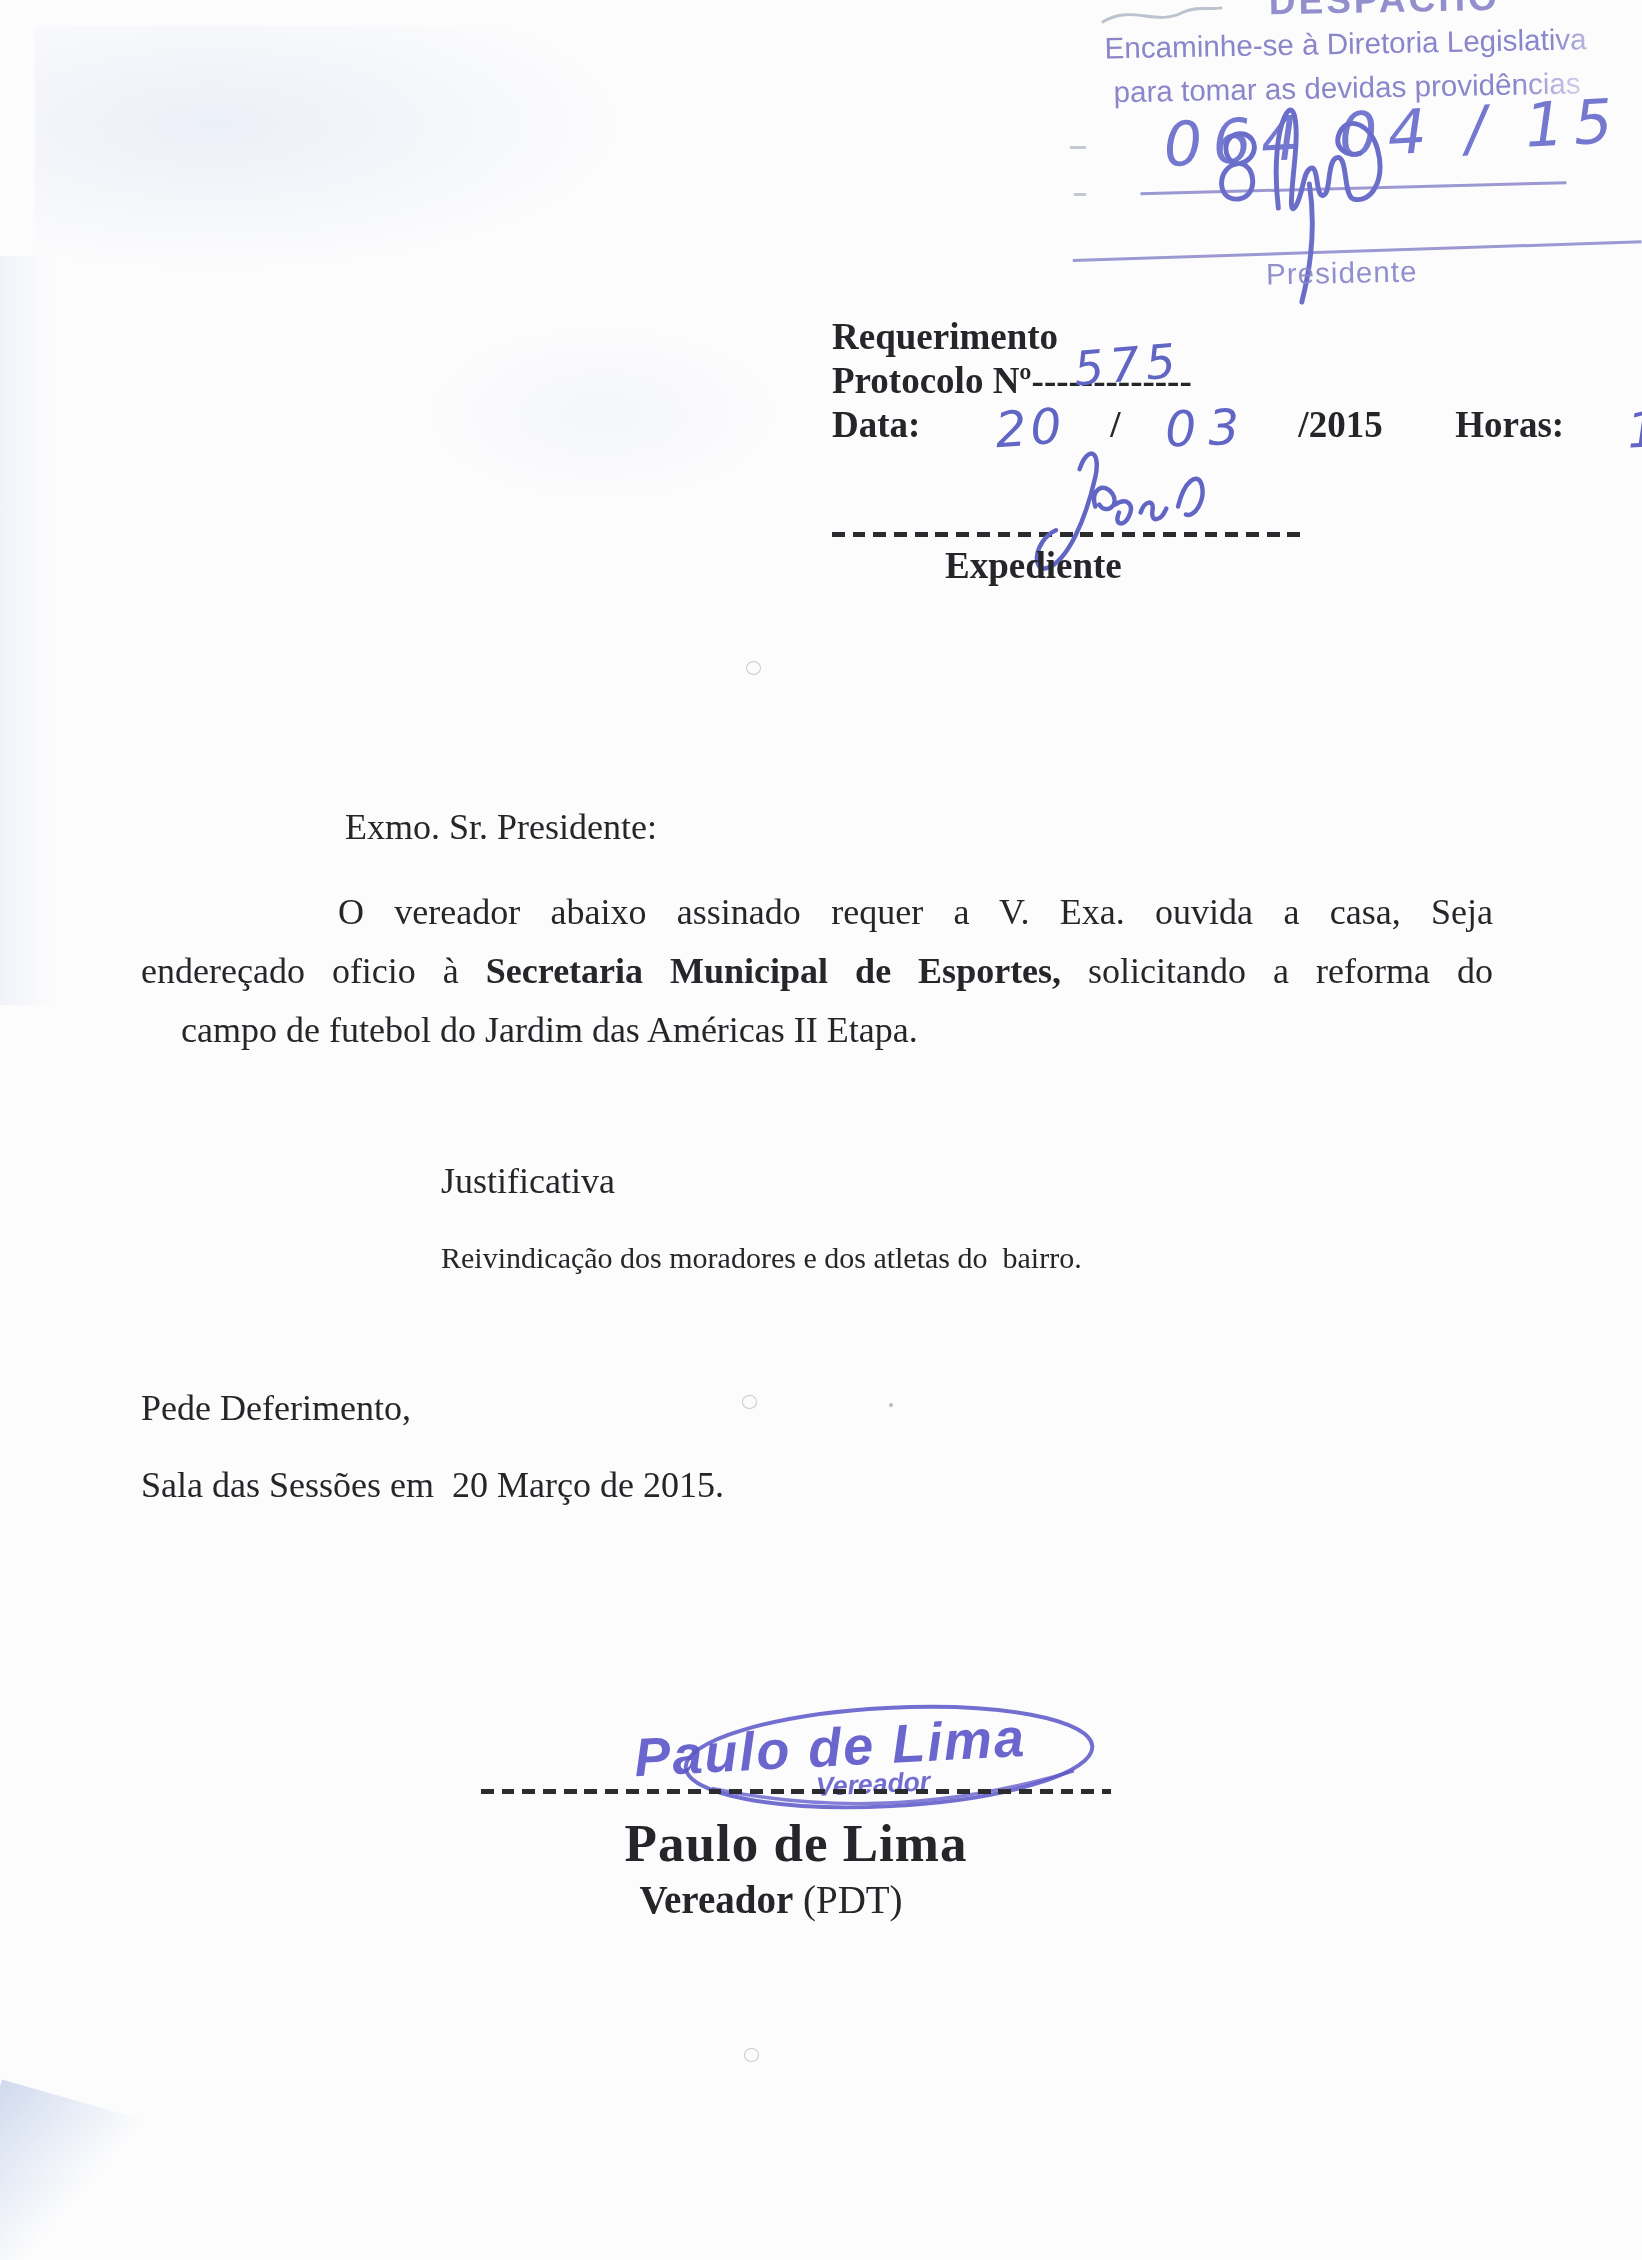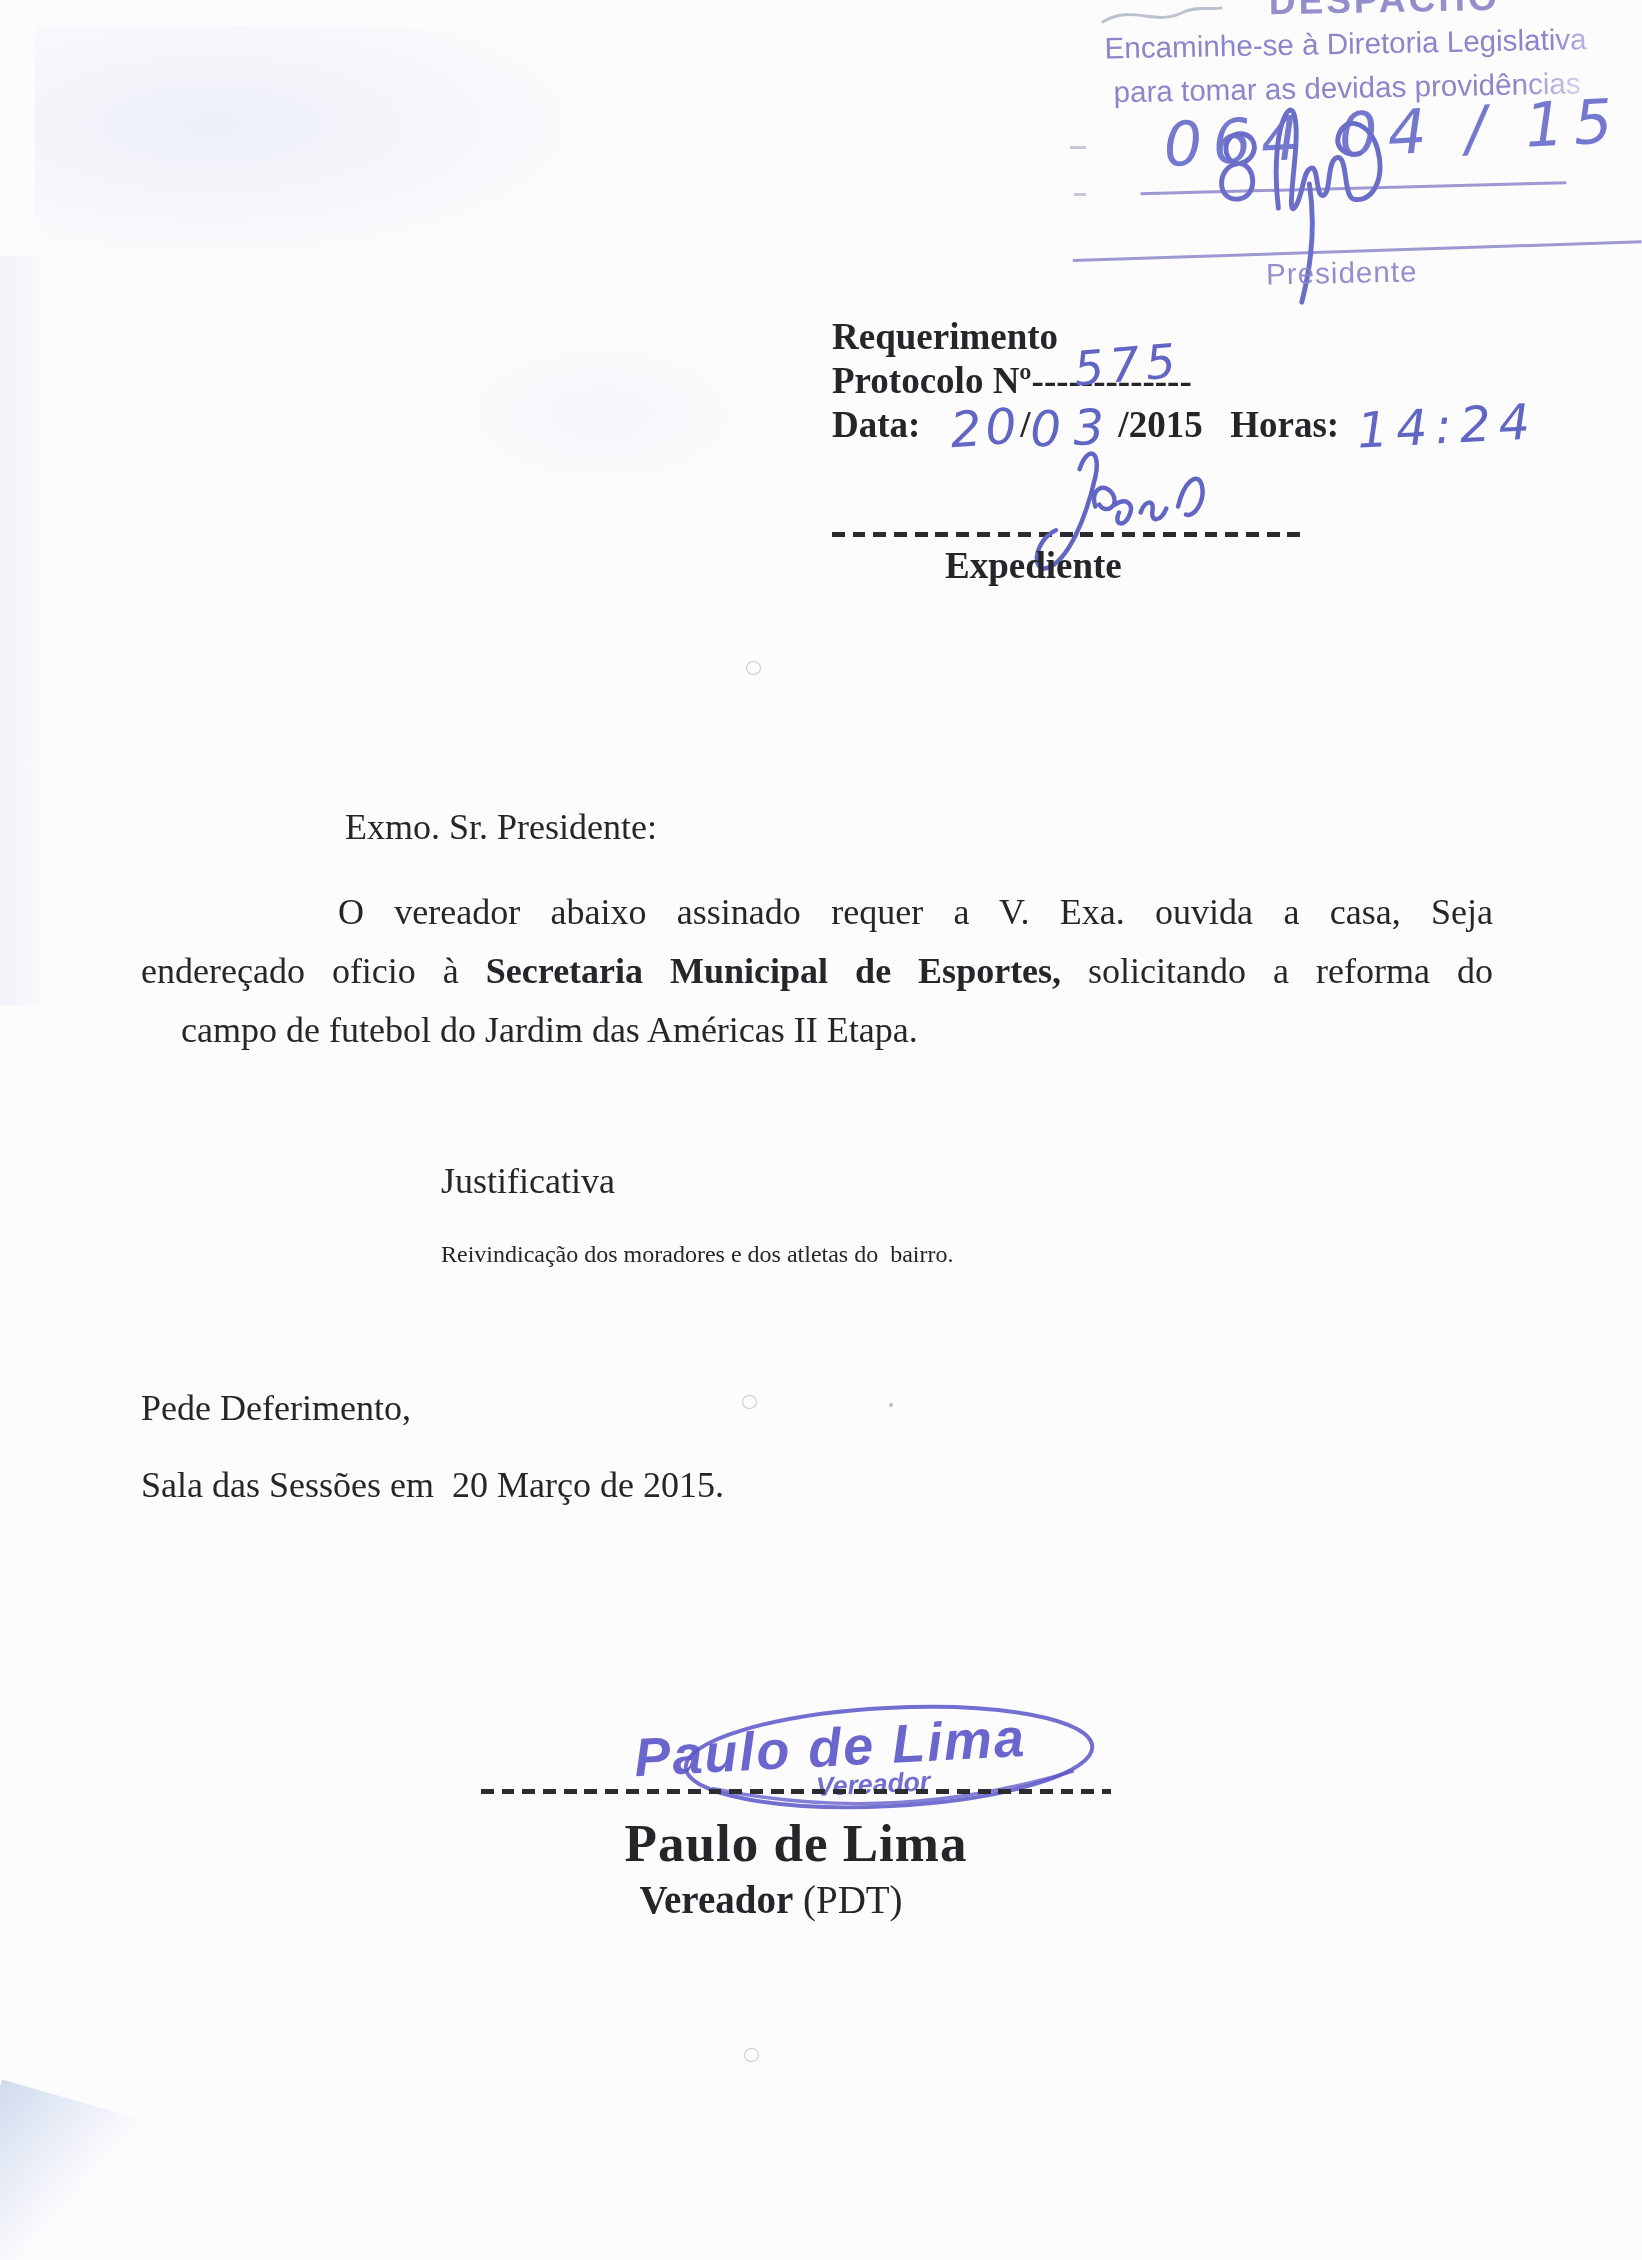--- a/index.html
+++ b/index.html
@@ -46,42 +46,42 @@
 
   .handwriting { font-family:"DejaVu Sans", sans-serif; font-style:italic; color:#6165c4; }
   .pen-top { color:#7478cf; }
 
   
   .protocol { position:absolute; left:832px; top:315px; width:709px;
     font-size:37px; font-weight:bold; line-height:44px; white-space:nowrap; }
   .protocol .row { position:relative; }
   .hand-575 { position:absolute; left:242px; top:-15.8px; font-size:47px; font-weight:normal;
     letter-spacing:5.9px; transform:rotate(-5deg); }
-  .date-row { display:flex; align-items:flex-start; }
+  .date-row { display:flex; align-items:flex-start;gap:45px; }
   .hand-inline { font-weight:normal; font-size:49px; letter-spacing:3.9px; display:inline-block; }
   .hand-day   { margin-left:29.6px; transform:rotate(-4deg) translateY(3.9px); }
   .hand-month { letter-spacing:11.8px; transform:rotate(-2deg) translateY(3.9px); margin-right:2px; }
   .hand-hours { margin-left:17.7px; transform:rotate(-3deg) translateY(2px); letter-spacing:7.9px; }
   .hours-label { margin-left:27.6px; }
 
   
   .dash-line { position:absolute; height:4.9px;
     background-image:repeating-linear-gradient(90deg,#2b2b30 0,#2b2b30 12.8px,transparent 12.8px,transparent 20.7px); }
   .exp-line { left:832px; top:532px; width:475px; }
   .exp-sig { position:absolute; left:985px; top:441px; }
   .exp-label { position:absolute; left:934px; top:544px; font-size:37px; font-weight:bold;margin-left:11px; }
 
   
   .salutation { position:absolute; left:345px; top:806px; font-size:36px; }
   .body-par { position:absolute; left:141px; top:883px; width:1352px; font-size:36px; line-height:59px; }
   .jline { text-align:justify; text-align-last:justify; }
   .jline.first { text-indent:197px; }
   .lline { text-align:left;margin-left:40px; }
   .heading-just { position:absolute; left:441px; top:1160px; font-size:36px; font-weight:normal; }
-  .just-text { position:absolute; left:441px; top:1241px; font-size:24px; }
+  .just-text { position:absolute; left:441px; top:1241px; font-size:30px; }
   .plea { position:absolute; left:141px; top:1387px; font-size:36px; }
   .place-date { position:absolute; left:141px; top:1464px; font-size:36px; }
   .keep-spaces { white-space:pre-wrap; }
 
   
   .stamp-blue { color:#5b56c8; }
   .sig-stamp-name { position:absolute; left:634px; top:1716px; font-size:54px; font-weight:bold;
     font-style:italic; font-family:"Liberation Sans", sans-serif; letter-spacing:2px;
     transform:rotate(-3deg); opacity:.9; white-space:nowrap; }
   .sig-stamp-role { position:absolute; left:816px; top:1769px; font-size:26.6px; font-weight:bold;

